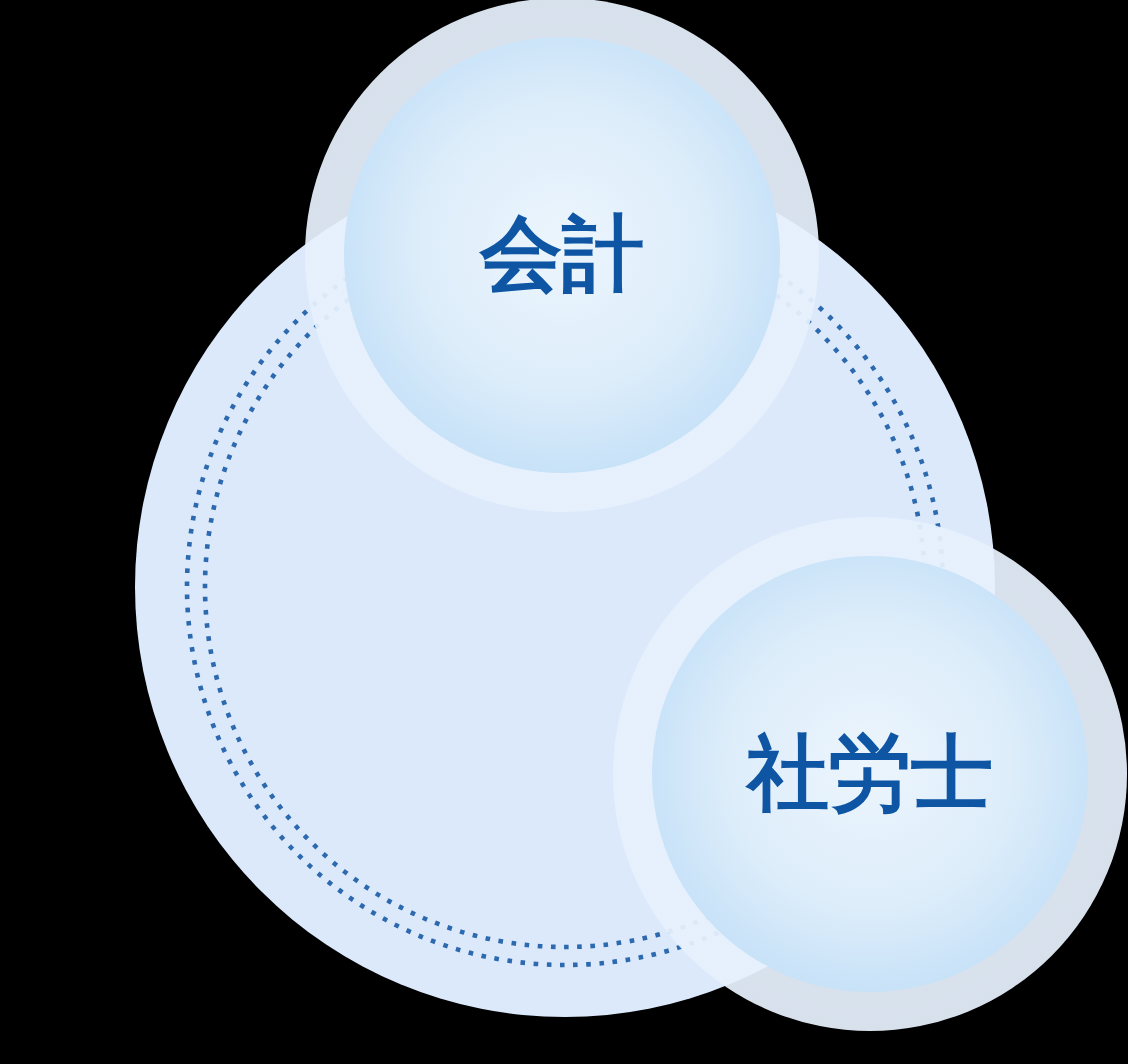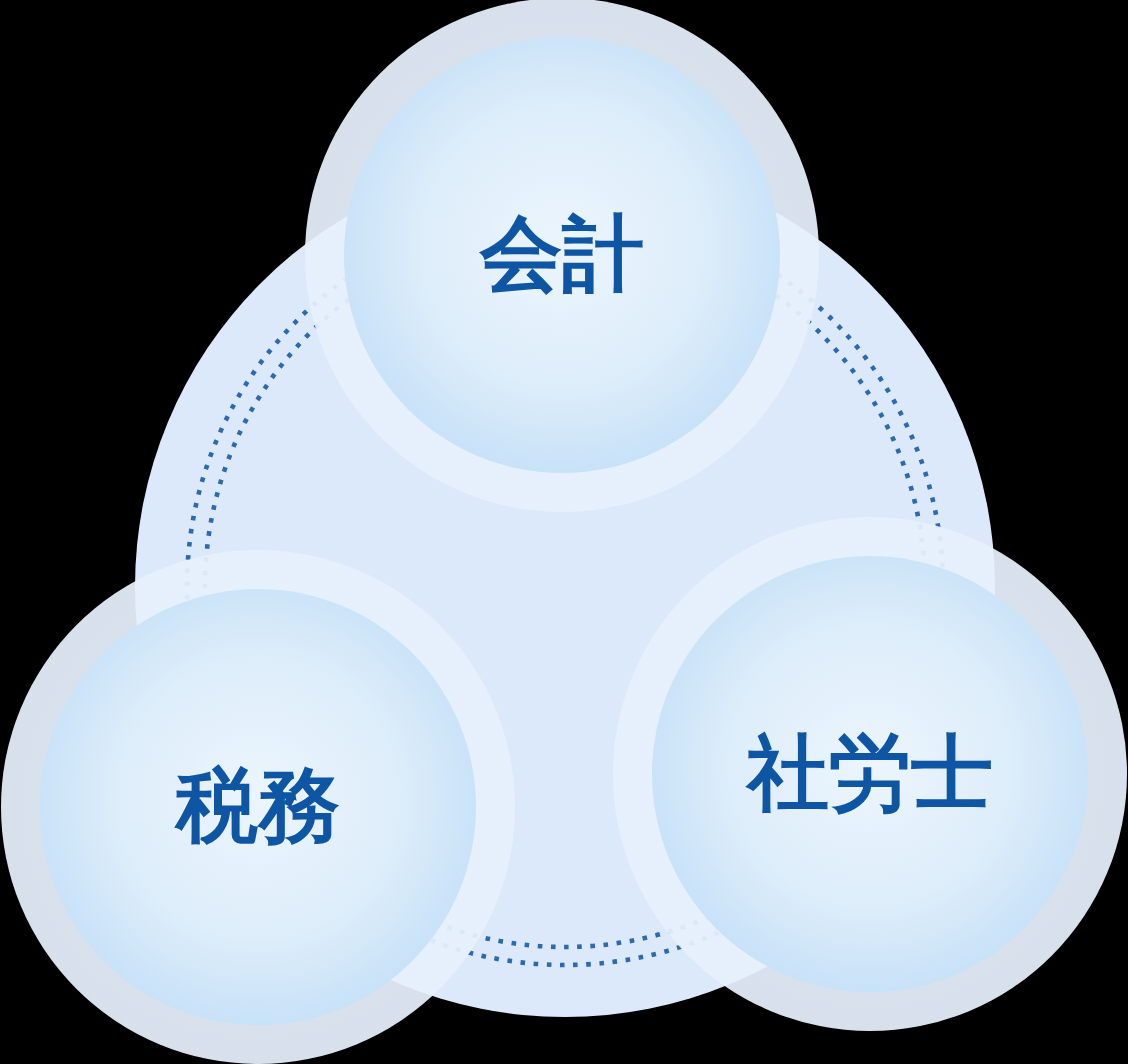--- a/index.html
+++ b/index.html
@@ -103,25 +103,20 @@
     <circle class="ring" cx="565" cy="587" r="378"></circle>
     <circle class="ring" cx="565" cy="587" r="360" stroke-dashoffset="6"></circle>
   </svg>
 
   <div class="node node-top">
     <div class="halo"></div>
     <div class="ball"></div>
     <div class="label">会計</div>
   </div>
 
-  <div class="node node-left">
-    <div class="halo"></div>
-    <div class="ball"></div>
-    <div class="label">税務</div>
-  </div>
 
   <div class="node node-right">
     <div class="halo"></div>
     <div class="ball"></div>
     <div class="label">社労士</div>
   </div>
 
 </div>
 
 </body></html>

